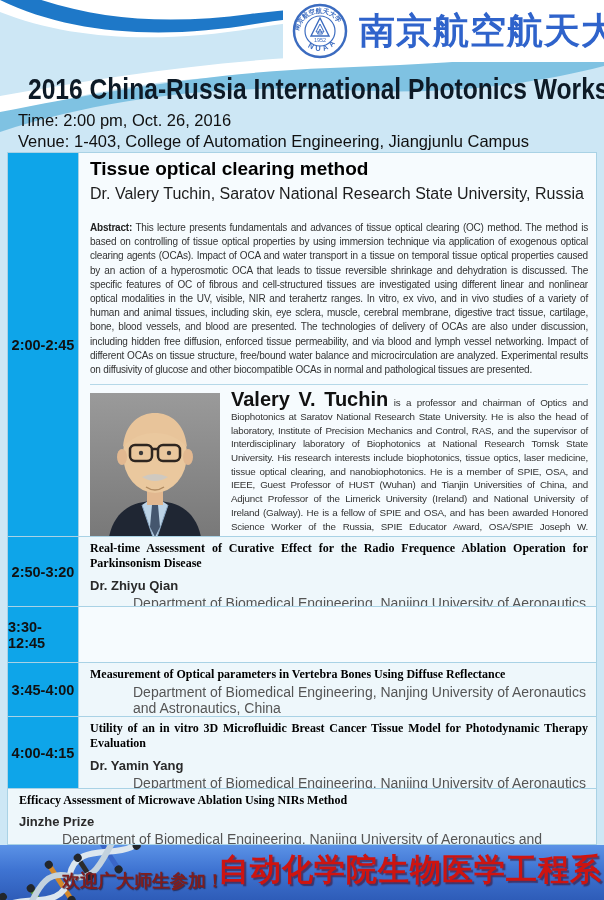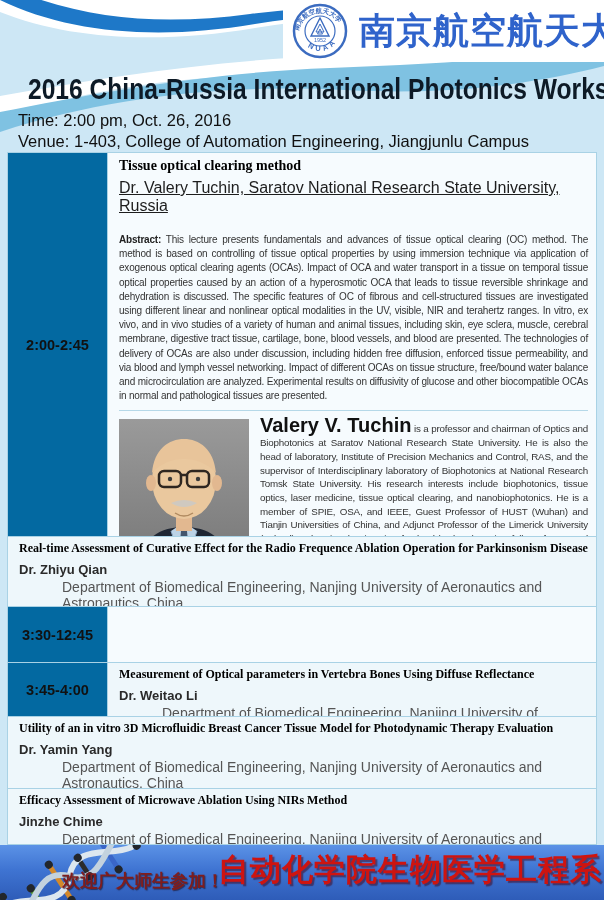--- a/index.html
+++ b/index.html
@@ -11,27 +11,27 @@
   .logo-box { position:absolute; top:0; right:0; width:321px; height:62px; background:#ffffff; z-index:2; display:flex; align-items:center; }
   .logo-svg { margin-left:8px; flex:none; }
   .cn-name { font-family:"Liberation Serif", serif; font-weight:bold; font-size:36px; color:#2f63cb; margin-left:10px; letter-spacing:1px; white-space:nowrap; }
   .main-title { position:absolute; top:72px; left:28px; z-index:1; font-size:30px; font-weight:bold; color:#0d1a26; white-space:nowrap; transform:scaleX(0.82); transform-origin:left center; letter-spacing:0px; }
   .meta { position:absolute; top:110px; left:18px; z-index:1; font-size:16.5px; font-weight:normal; color:#101010; line-height:21px; }
 
   
   .sched { position:absolute; top:152px; left:7px; right:7px; height:693px; z-index:2; background:#f6fbfe; border:1px solid #a9d2e5; display:flex; flex-direction:column; }
   .row { display:flex; border-bottom:1px solid #a9d2e5; overflow:hidden; }
   .row:last-child { border-bottom:none; }
-  .tcell { flex:none; width:100px; background:#0369a1; border-right:1px solid #a9d2e5; display:flex; align-items:center; justify-content:center; font-size:14.5px; font-weight:bold; color:#111; }
+  .tcell { flex:none; width:71px; background:#0ea5e9; border-right:1px solid #a9d2e5; display:flex; align-items:center; justify-content:center; font-size:14.5px; font-weight:bold; color:#111; }
   .ccell { flex:1; padding:4px 8px 0 11px; background:#eef7fb; overflow:hidden; }
   .row1 .ccell { background:#f6fbfe; padding-top:5px; }
   .r1 { height:384px; } .r2 { height:70px; } .r3 { height:56px; } .r4 { height:54px; } .r5 { height:72px; } .r6 { flex:1; }
 
-  .k-title { font-family:Liberation Serif, serif; font-size:14px; font-weight:bold; color:#000; }
-  .k-speaker { font-size:16px; color:#1d1d1d; margin-top:5px;text-decoration:underline; }
+  .k-title { font-family:Liberation Sans, sans-serif; font-size:19px; font-weight:bold; color:#000; }
+  .k-speaker { font-size:16px; color:#1d1d1d; margin-top:5px; }
   .k-abstract { margin-top:18px; font-size:10px; line-height:14.2px; letter-spacing:-0.2px; text-align:justify; color:#333; }
   .abs-label { font-weight:bold; color:#222; }
   .bio-wrap { margin-top:7px; border-top:1px solid #b5d8e8; padding-top:8px; display:flex; gap:11px; }
   .photo { flex:none; width:130px; height:150px; }
   .bio-text { flex:1; font-size:9.8px; line-height:13.7px; letter-spacing:-0.2px; text-align:justify; color:#333; }
   .bio-name { font-size:20px; font-weight:bold; color:#111; letter-spacing:0; }
 
   .s-title { font-family:"Liberation Serif", serif; font-size:12px; font-weight:bold; color:#000; line-height:1.28; text-align:justify; }
   .s-speaker { font-size:13px; font-weight:bold; color:#2a2a2a; margin-top:6px; }
   .s-aff { font-size:14px; color:#555; margin-top:2px;padding-left:43px; }
@@ -111,52 +111,53 @@
             <circle cx="79" cy="60" r="2.2" fill="#3a3a3a"></circle>
             <path d="M52,84 Q65,78 78,84 Q65,92 52,84 Z" fill="#cfc9c0"></path>
             <path d="M56,94 Q65,100 74,94" fill="none" stroke="#b08a60" stroke-width="1.5"></path>
           </svg>
           <div class="bio-text"><span class="bio-name">Valery V. Tuchin</span><span> is a professor and chairman of Optics and Biophotonics at Saratov National Research State University. He is also the head of laboratory, Institute of Precision Mechanics and Control, RAS, and the supervisor of Interdisciplinary laboratory of Biophotonics at National Research Tomsk State University. His research interests include biophotonics, tissue optics, laser medicine, tissue optical clearing, and nanobiophotonics. He is a member of SPIE, OSA, and IEEE, Guest Professor of HUST (Wuhan) and Tianjin Universities of China, and Adjunct Professor of the Limerick University (Ireland) and National University of Ireland (Galway). He is a fellow of SPIE and OSA, and has been awarded Honored Science Worker of the Russia, SPIE Educator Award, OSA/SPIE Joseph W. Goodman Book Writing Award, FiDiPro (Finland), and Chime Bell Prize of Hubei Province (China).</span></div>
         </div>
       </div>
     </div>
 
     <div class="row r2">
+      <div class="tcell">2:50-3:20</div>
       <div class="ccell">
         <div class="s-title">Real-time Assessment of Curative Effect for the Radio Frequence Ablation Operation for Parkinsonism Disease</div>
         <div class="s-speaker">Dr. Zhiyu Qian</div>
         <div class="s-aff">Department of Biomedical Engineering, Nanjing University of Aeronautics and Astronautics, China</div>
       </div>
     </div>
 
     <div class="row r3">
       <div class="tcell">3:30-12:45</div>
     </div>
 
     <div class="row r4">
       <div class="tcell">3:45-4:00</div>
       <div class="ccell">
         <div class="s-title">Measurement of Optical parameters in Vertebra Bones Using Diffuse Reflectance</div>
-        <div class="s-speaker">Dr. Weitao Li</div>
         <div class="s-aff">Department of Biomedical Engineering, Nanjing University of Aeronautics and Astronautics, China</div>
       </div>
     </div>
 
     <div class="row r5">
+      <div class="tcell">4:00-4:15</div>
       <div class="ccell">
         <div class="s-title">Utility of an in vitro 3D Microfluidic Breast Cancer Tissue Model for Photodynamic Therapy Evaluation</div>
         <div class="s-speaker">Dr. Yamin Yang</div>
         <div class="s-aff">Department of Biomedical Engineering, Nanjing University of Aeronautics and Astronautics, China</div>
       </div>
     </div>
 
     <div class="row r6">
       <div class="ccell">
         <div class="s-title">Efficacy Assessment of Microwave Ablation Using NIRs Method</div>
-        <div class="s-speaker">Jinzhe Chime</div>
+        <div class="s-speaker">Jinzhe Prize</div>
         <div class="s-aff">Department of Biomedical Engineering, Nanjing University of Aeronautics and Astronautics</div>
       </div>
     </div>
 
   </div>
 
   <div class="footer"></div>
   <svg class="dna-svg" width="250" height="140" viewBox="0 0 250 140">
     <g transform="translate(-10,150) rotate(-33)">
       <line x1="18" y1="-4" x2="18" y2="34" stroke="#3a66c8" stroke-width="5"></line>

